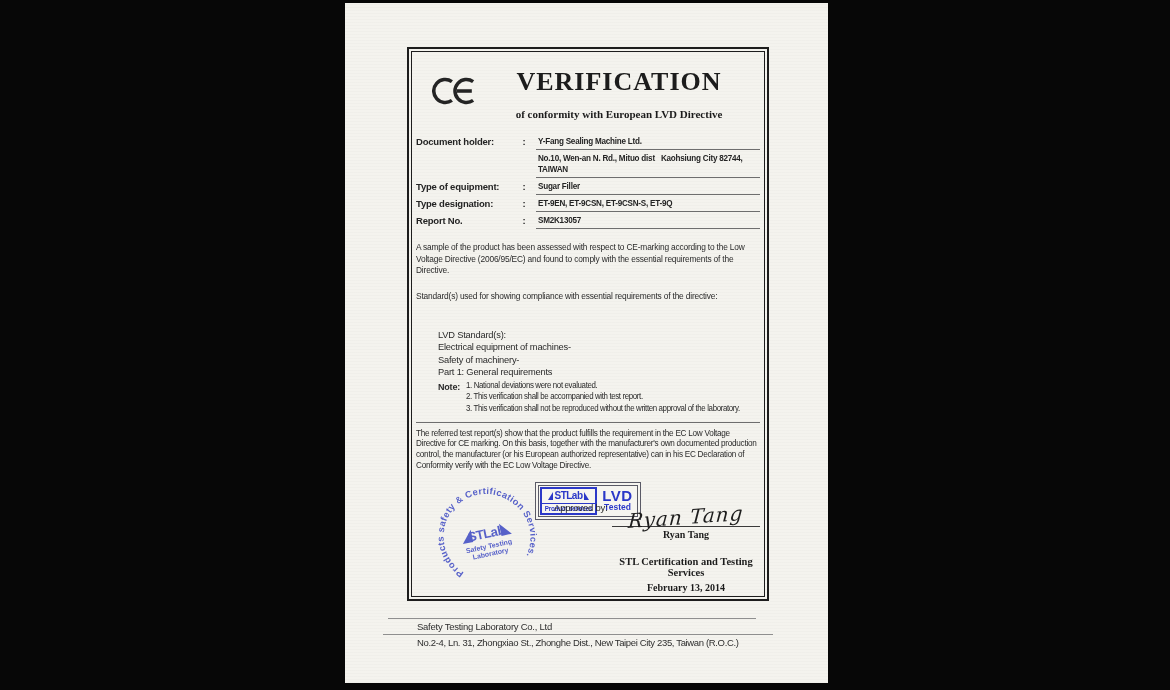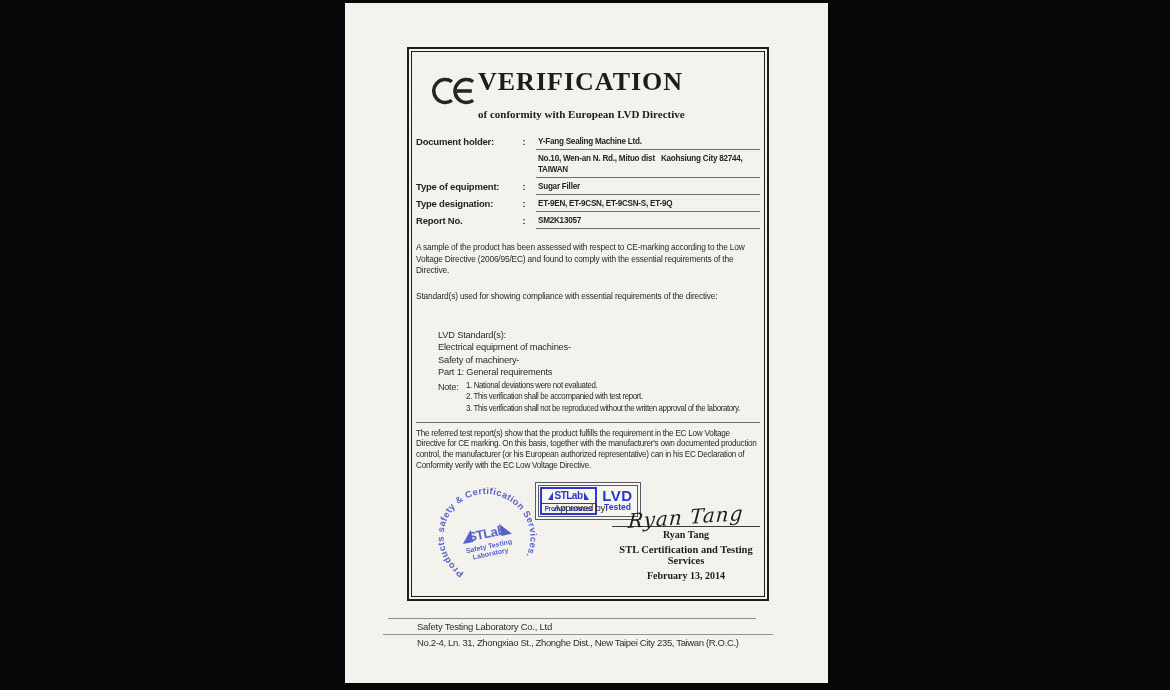--- a/index.html
+++ b/index.html
@@ -20,21 +20,21 @@
     position:absolute; left:62px; top:44px; width:362px; height:554px;
     border:2px solid #1d1d1d; padding:2px; background:transparent;
   }
   .cert-inner {
     border:1px solid #1d1d1d; width:100%; height:100%;
     position:relative; padding:0 4px;
   }
   
   .header { margin-top:16px; display:flex; align-items:flex-start; padding-left:16px; }
   .ce-mark { width:46px; height:34px; flex:0 0 auto; margin-top:6px; }
-  .titleblock { flex:1; }
+  .titleblock { flex:1; text-align:center; }
   .title {
     font-family:"Liberation Serif", serif; font-weight:bold;
     font-size:26px; letter-spacing:1px; color:#1c1c1c; line-height:28px;
   }
   .subtitle {
     font-family:"Liberation Serif", serif; font-weight:bold;
     font-size:11px; color:#1c1c1c; margin-top:12px;
   }
   
   .fields { margin-top:13px; display:grid; grid-template-columns:96px 24px 1fr; font-size:9.5px; }
@@ -43,21 +43,21 @@
   .fvalue {
     font-weight:bold; border-bottom:1px solid #6e6e6e;
     padding:3px 2px 2px 2px; font-size:9px; letter-spacing:-0.25px; line-height:11px;
   }
   .condense { transform:scaleX(0.9); transform-origin:0 50%; width:111.1%; }
   
   .para { margin-top:13px; font-size:9.3px; line-height:11.5px; letter-spacing:-0.2px; color:#2a2a2a; }
   .intro { margin-top:14px; font-size:9.3px; letter-spacing:-0.2px; color:#2a2a2a; }
   .lvd-block { margin-top:28px; margin-left:22px; font-size:9.3px; line-height:12.6px; letter-spacing:-0.2px; color:#2a2a2a; }
   .note-row { display:flex; margin-top:1px; }
-  .note-label { flex:0 0 28px; font-size:9px; letter-spacing:-0.2px; padding-top:1px; }
+  .note-label { flex:0 0 28px; font-size:9px; letter-spacing:-0.2px; padding-top:1px;font-weight:bold; }
   .note-items { flex:1; font-size:8.6px; line-height:11.6px; letter-spacing:-0.4px; }
   .note-items .condense { transform:scaleX(0.92); width:108.7%; }
   .rule { border-top:1px solid #6e6e6e; margin-top:7px; }
   .para2 { margin-top:5px; font-size:9.3px; line-height:10.8px; letter-spacing:-0.3px; color:#2a2a2a; }
   .para2 .condense { transform:scaleX(0.88); width:113.6%; }
   
   .lvdbox { margin:11px auto 0 auto; width:106px; border:1px solid #5a5a66; padding:2px; background:#f6f5f0; }
   .lvdbox-inner { border:1px solid #5a5a66; display:flex; height:32px; }
   .lvd-left { flex:0 0 57px; border:2px solid #2b38c8; margin:1px; display:flex; flex-direction:column; }
   .lvd-left-top { flex:1; display:flex; align-items:center; justify-content:center; gap:1px; border-bottom:1px solid #2b38c8; }
@@ -75,21 +75,21 @@
   .app-row { display:flex; align-items:flex-start; }
   .app-label { font-size:9.5px; letter-spacing:-0.2px; padding-bottom:3px; flex:0 0 58px; color:#2a2a2a; }
   .sig-line { flex:1; border-bottom:1.5px solid #3a3a3a; text-align:center; position:relative; }
   .signature {
     display:inline-block; font-family:"DejaVu Serif", serif; font-style:italic;
     font-size:20px; letter-spacing:1px; color:#1e1e1e;
     transform:rotate(-4deg) skewX(-8deg); position:relative; bottom:-3px;
   }
   .app-under { margin-left:58px; text-align:center; font-family:"Liberation Serif", serif; color:#1c1c1c; }
   .app-name { font-weight:bold; font-size:10px; margin-top:2px; }
-  .app-org  { font-weight:bold; font-size:10.5px; margin-top:4px; }
+  .app-org  { font-weight:bold; font-size:10.5px; margin-top:16px; }
   .app-date { font-weight:bold; font-size:10px; margin-top:4px; }
   
   .footer-line1 { position:absolute; left:43px; top:615px; width:368px; border-top:1px solid #8f8f8f; }
   .footer-company { position:absolute; left:72px; top:618px; font-size:9.5px; letter-spacing:-0.25px; color:#2e2e2e; }
   .footer-line2 { position:absolute; left:38px; top:631px; width:390px; border-top:1px solid #8f8f8f; }
   .footer-address { position:absolute; left:72px; top:634px; font-size:9.5px; letter-spacing:-0.35px; color:#2e2e2e; }
 </style>
 </head>
 <body>
 

